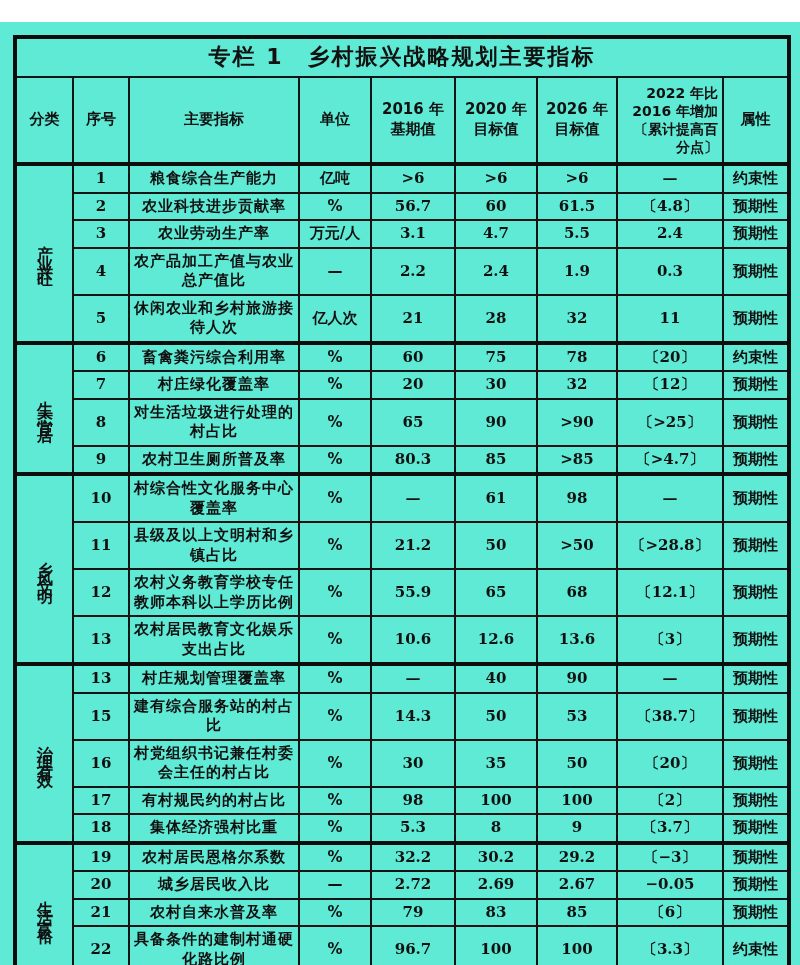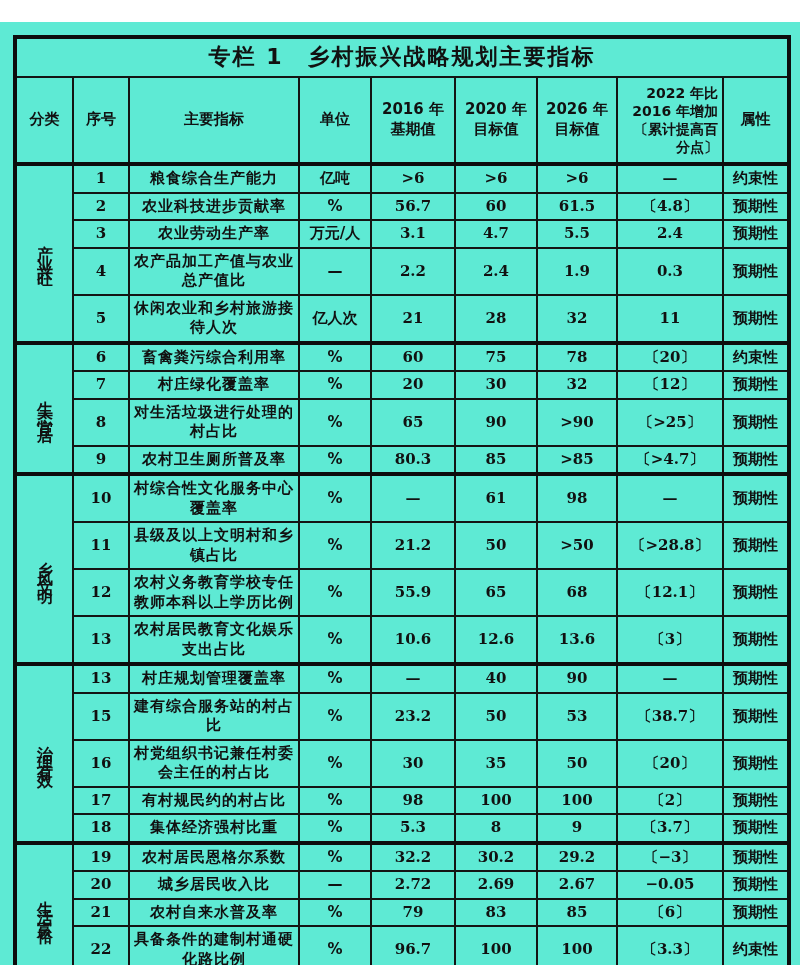--- a/index.html
+++ b/index.html
@@ -263,21 +263,21 @@
           <td class="val">—</td>
           <td class="val">40</td>
           <td class="val">90</td>
           <td class="inc">—</td>
           <td class="attr">预期性</td>
         </tr>
         <tr>
           <td class="num">15</td>
           <td class="ind">建有综合服务站的村占比</td>
           <td class="unit">%</td>
-          <td class="val">23.2</td>
+          <td class="val">14.3</td>
           <td class="val">50</td>
           <td class="val">53</td>
           <td class="inc">〔38.7〕</td>
           <td class="attr">预期性</td>
         </tr>
         <tr>
           <td class="num">16</td>
           <td class="ind">村党组织书记兼任村委会主任的村占比</td>
           <td class="unit">%</td>
           <td class="val">30</td>

